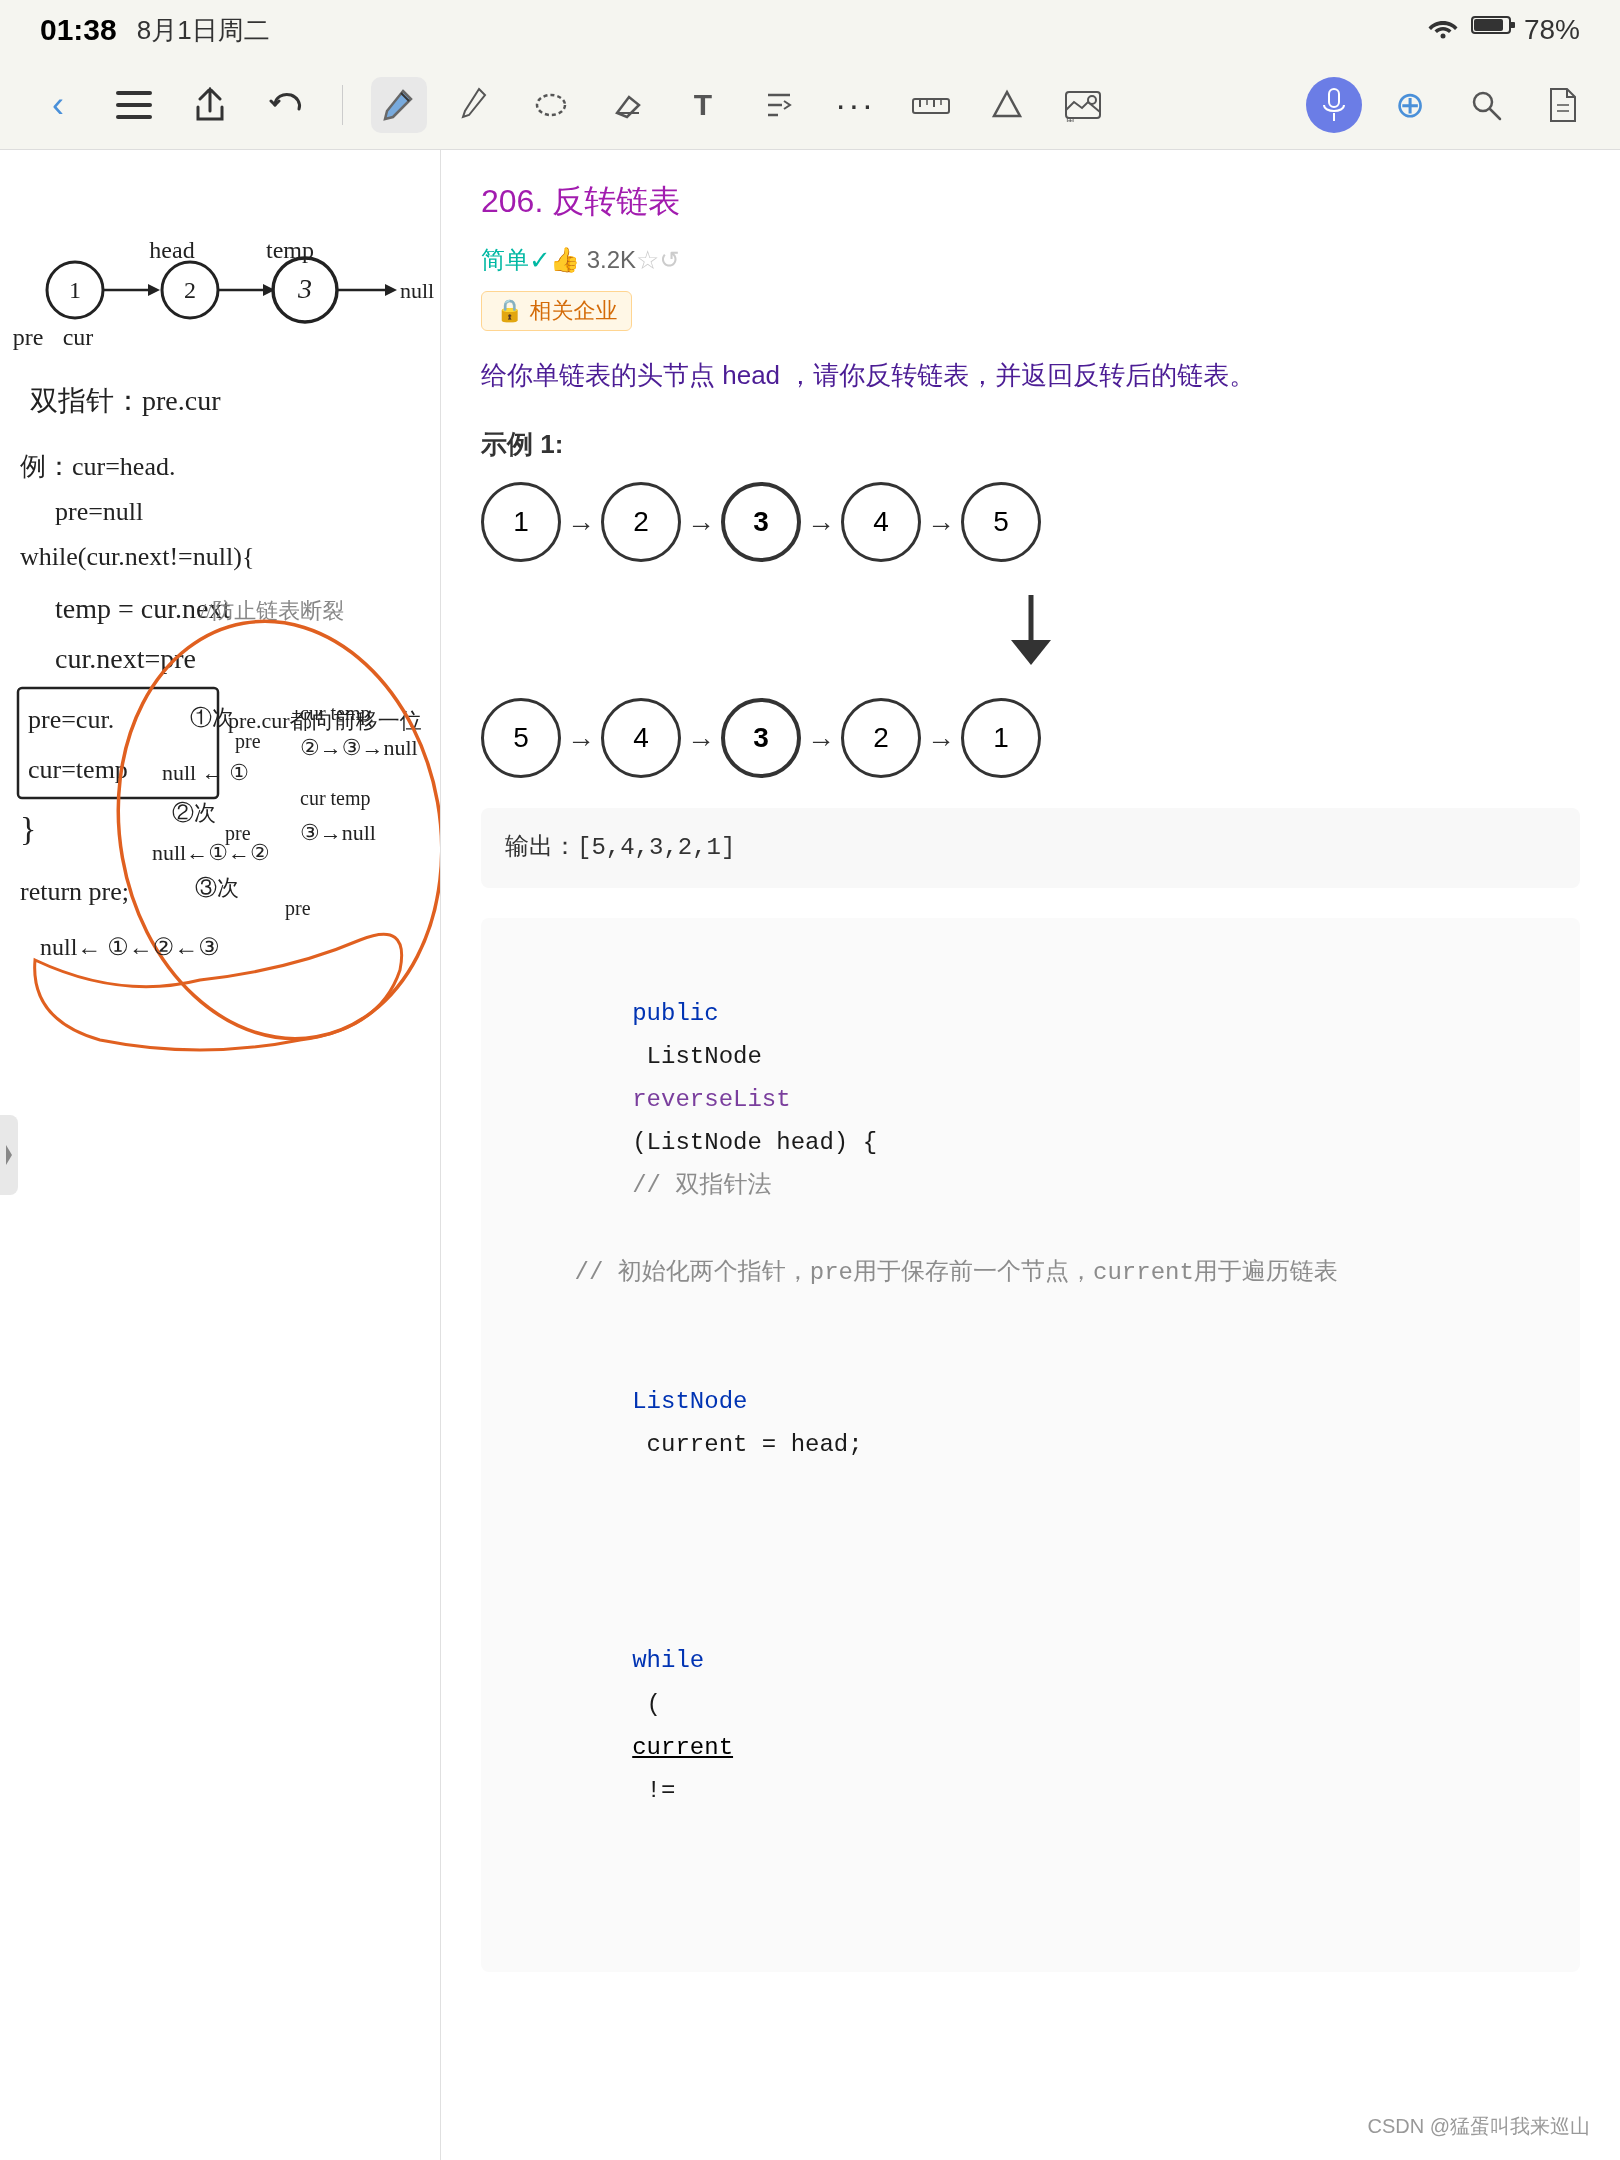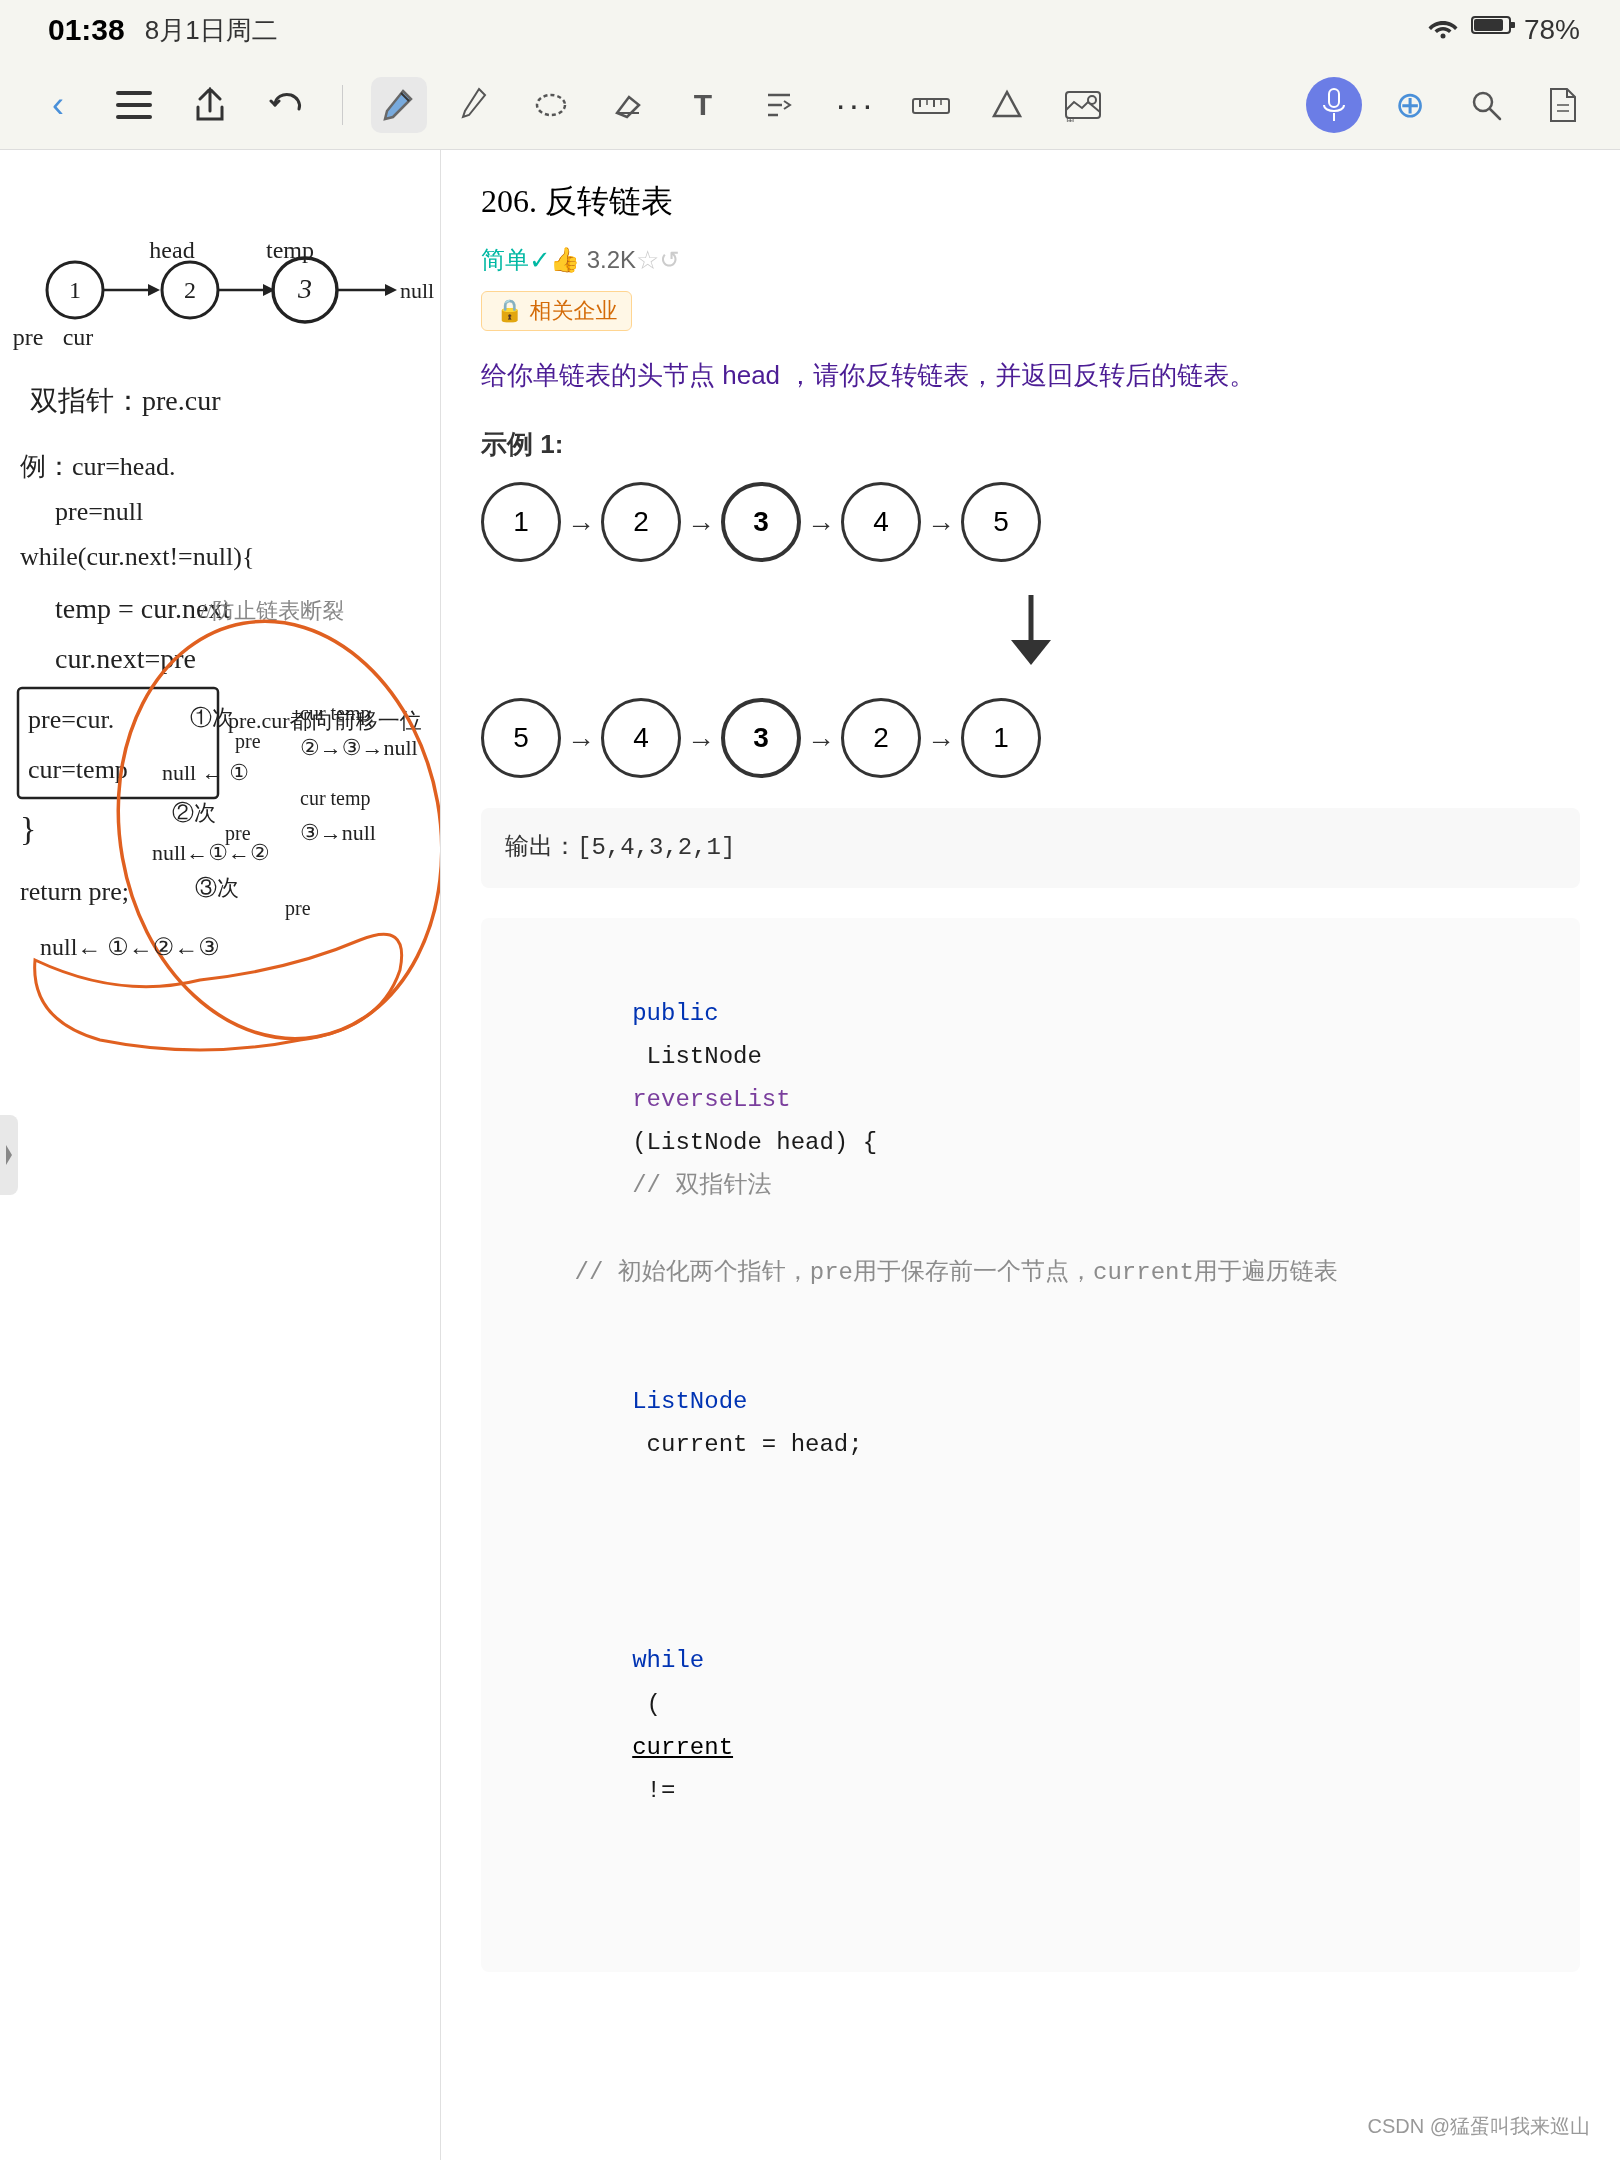--- a/index.html
+++ b/index.html
@@ -8,21 +8,21 @@
       height: 2160px;
       background: #f5f5f0;
       font-family: -apple-system, BlinkMacSystemFont, 'Helvetica Neue', sans-serif;
       overflow: hidden;
       position: relative;
     }
 
     
     .status-bar {
       position: absolute;
-      top: 0; left: 8px; right: 0;
+      top: 0; left: 0; right: 0;
       height: 60px;
       background: #f5f5f0;
       display: flex;
       align-items: center;
       justify-content: space-between;
       padding: 0 40px;
       z-index: 100;
     }
     .status-icons {
       display: flex;
@@ -97,23 +97,22 @@
       width: 100%;
       height: 100%;
       position: absolute;
       top: 0; left: 0;
     }
 
     
     .problem-title {
       font-size: 32px;
       font-weight: 500;
-      color: #000000;
+      color: #a21caf;
       margin-bottom: 20px;
-      font-family: Liberation Serif, serif;
     }
 
     .problem-meta {
       display: flex;
       align-items: center;
       margin-bottom: 15px;
       flex-wrap: wrap;
     }
 
     .difficulty-badge {

